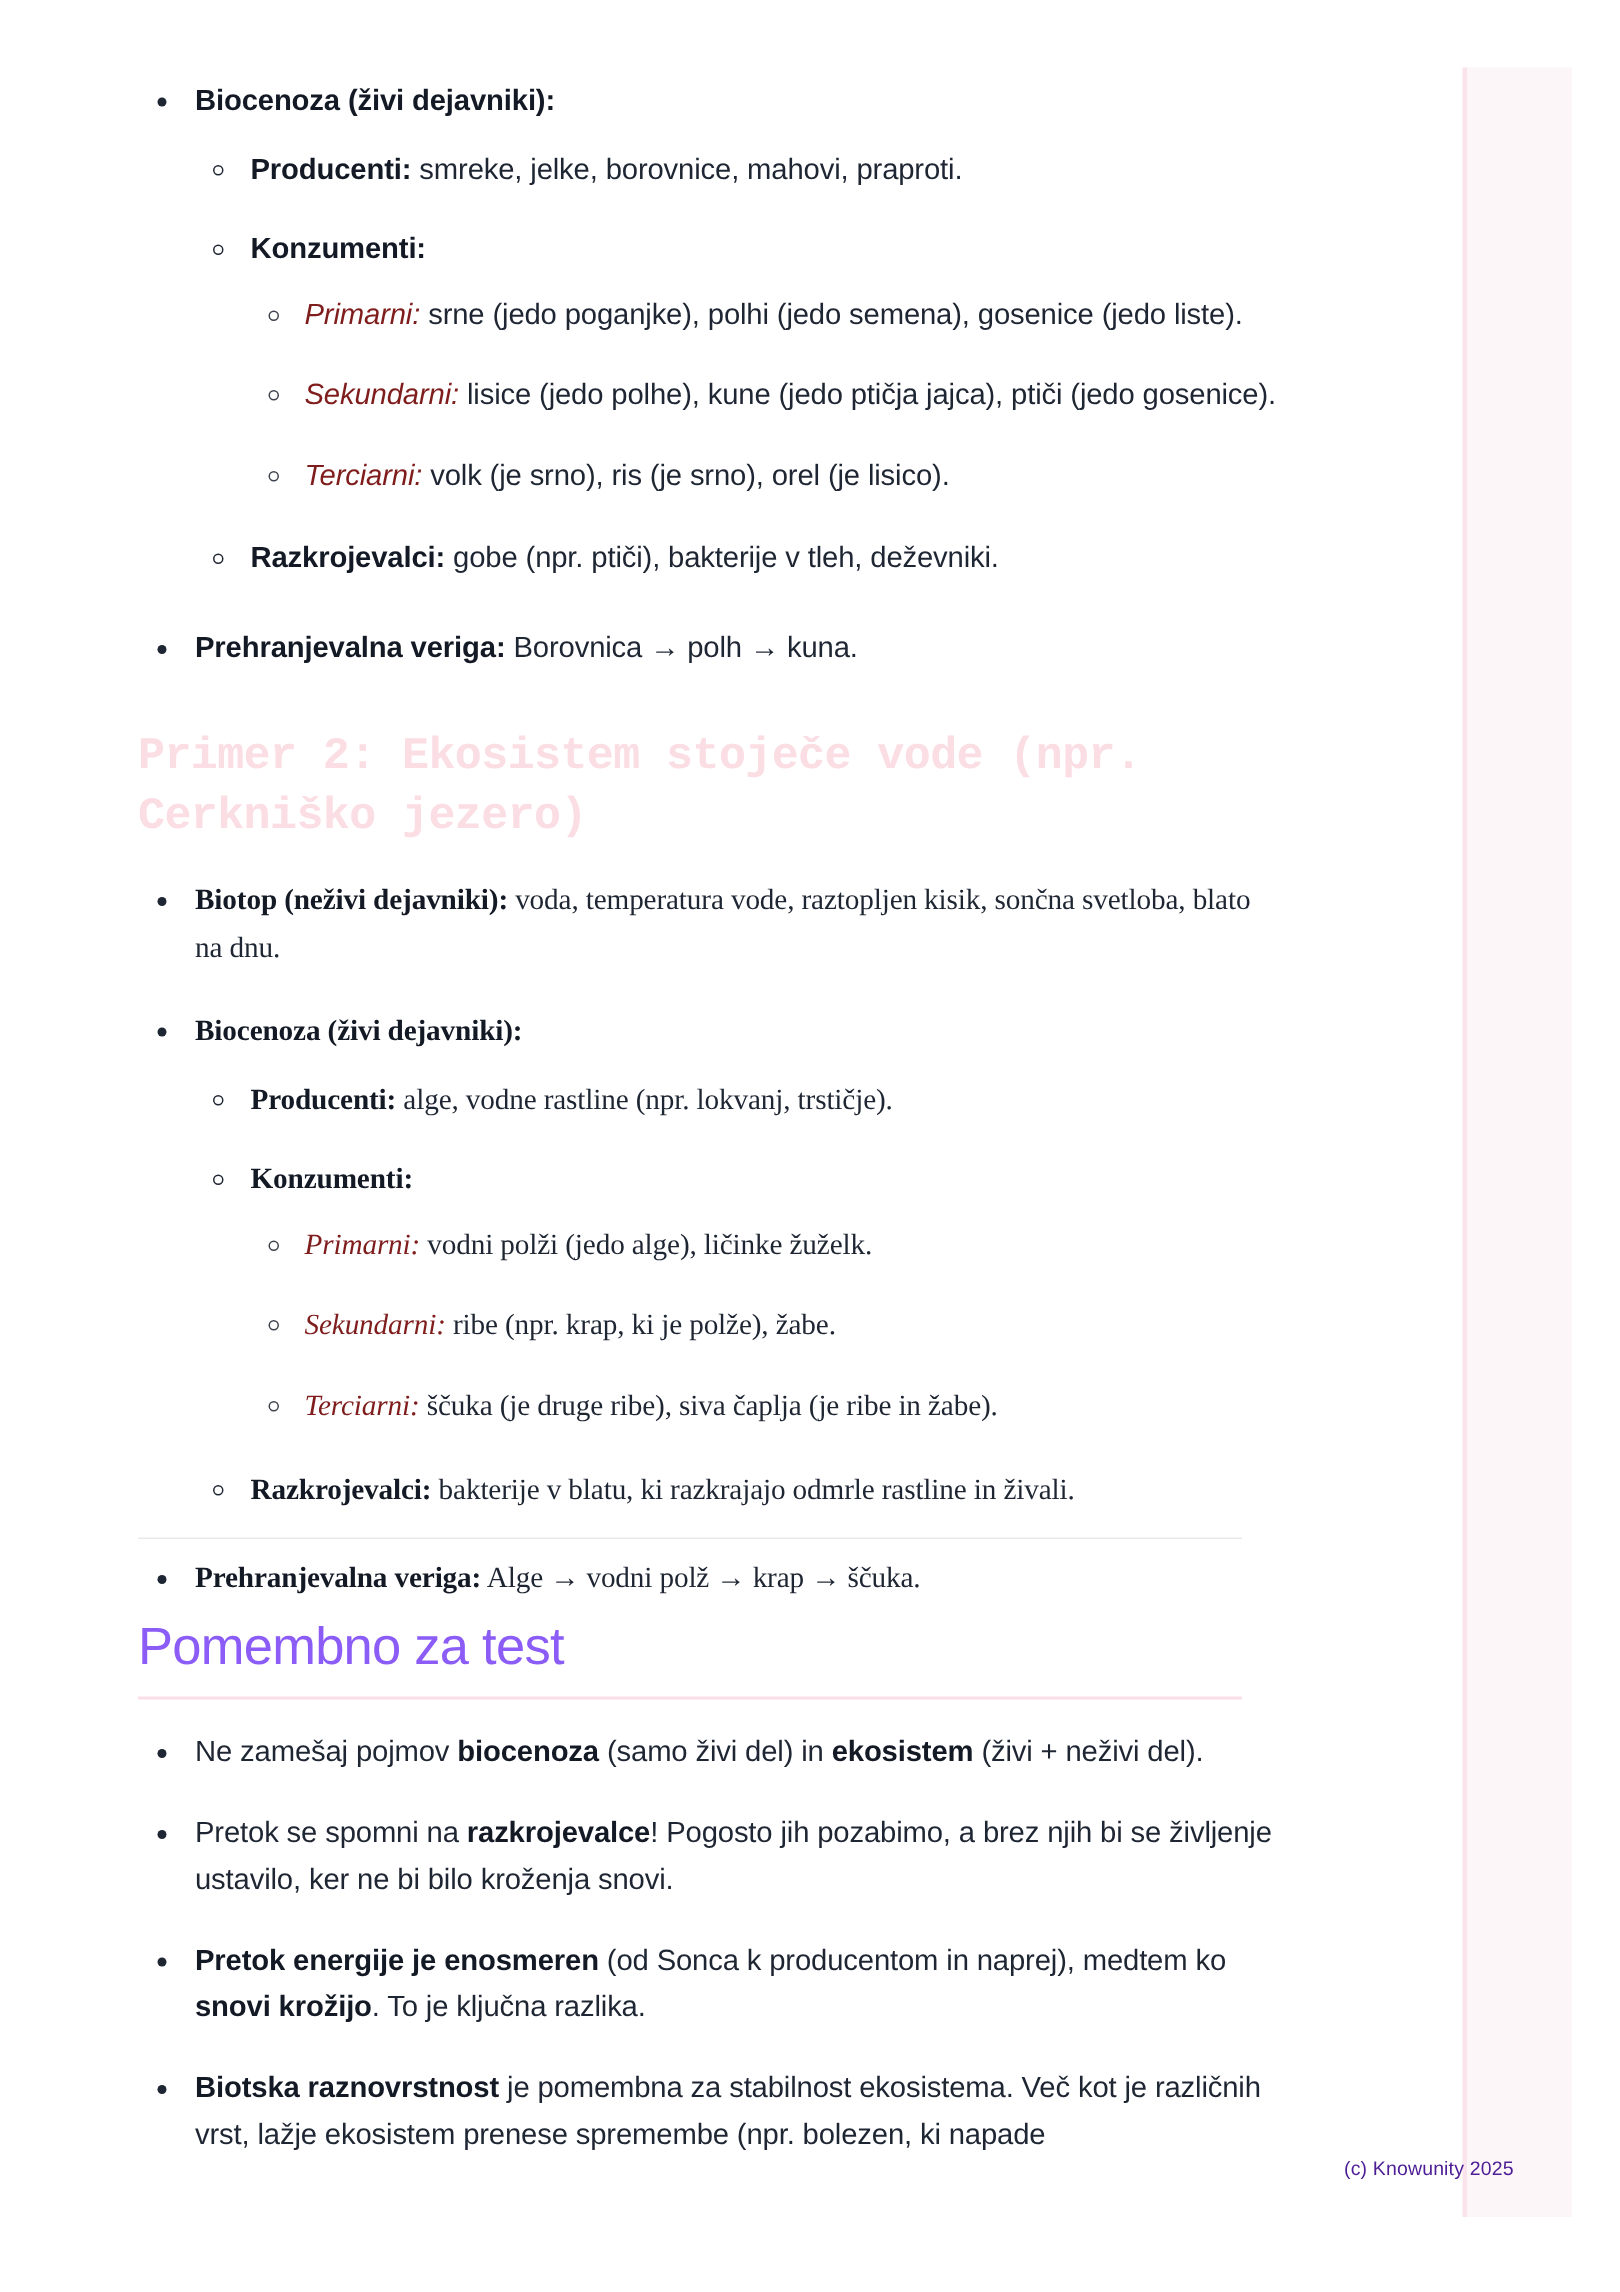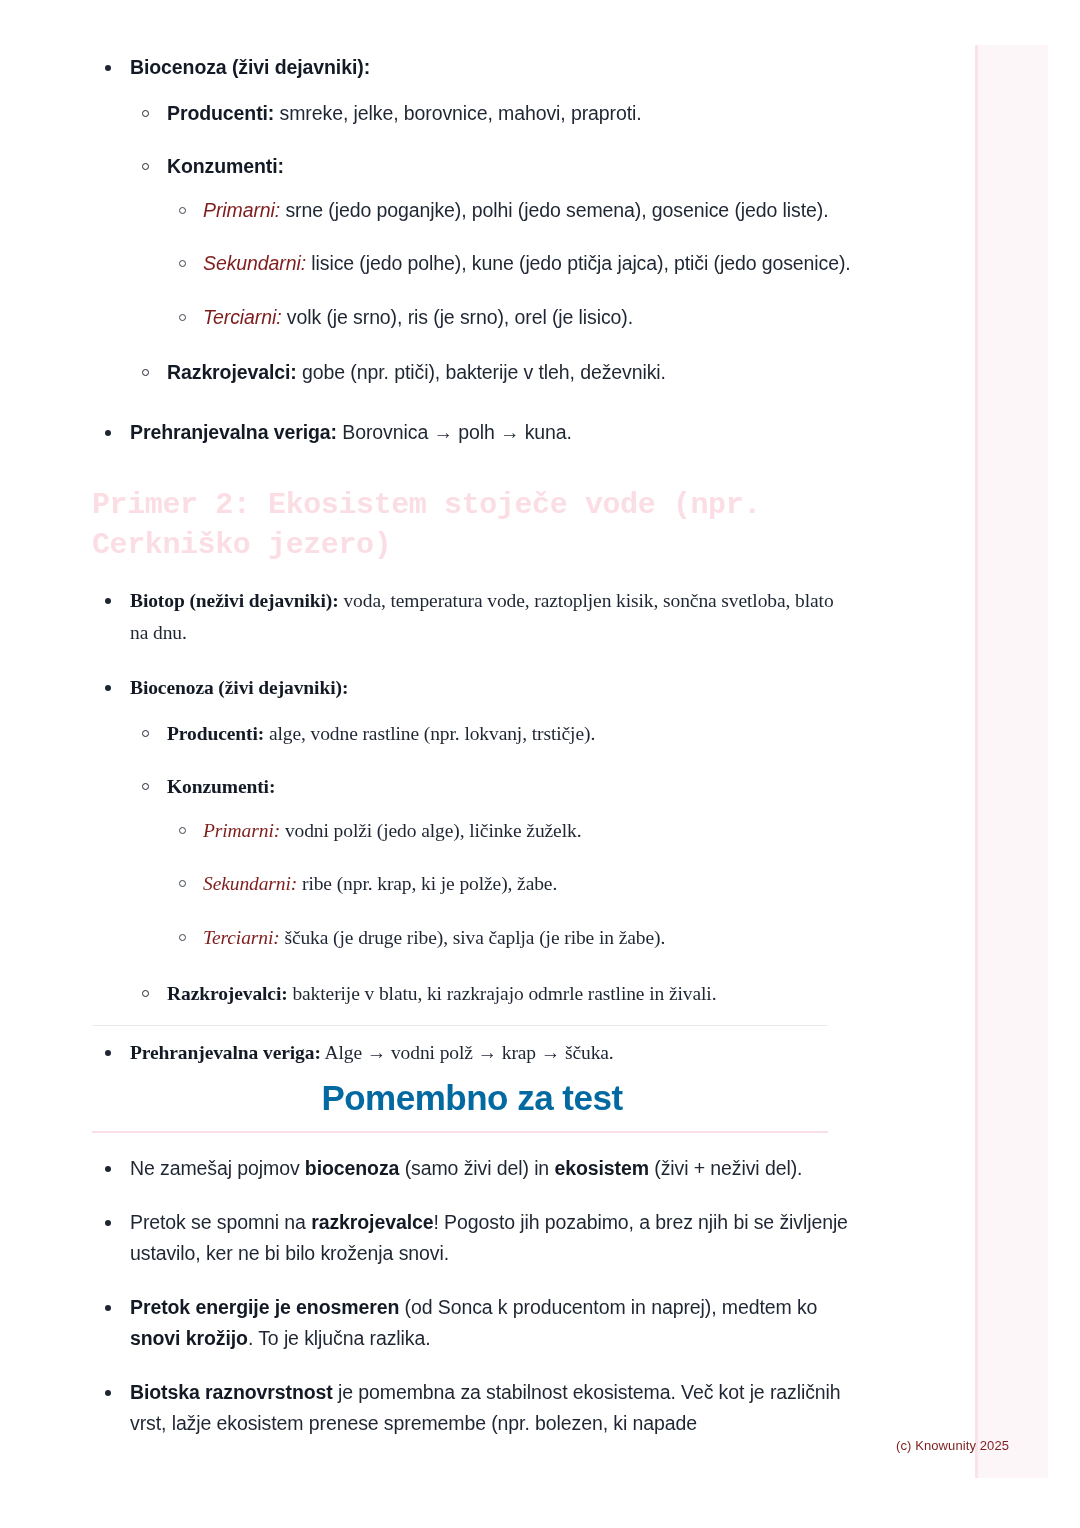--- a/index.html
+++ b/index.html
@@ -144,27 +144,26 @@
     font-weight: 700;
     line-height: 1.33;
     color: #fbdde4;
     letter-spacing: -0.4px;
     margin: 0;
     padding: 0;
   }
 
   .h-pink {
     font-size: 35px;
-    font-weight: 700;
+    font-weight: 400;
     line-height: 1.15;
-    color: #0369a1;
+    color: #8b5cf6;
     letter-spacing: -0.5px;
     margin: 0;
     padding: 0;
-    text-align: center;
   }
 
   .rule-grey {
     height: 1px;
     background: #e9eaec;
     border: 0;
     margin: 0;
     width: 736px;
   }
   .rule-pink {
@@ -176,21 +175,21 @@
   }
 
   
   .blk { position: absolute; left: 0; width: 760px; }
 
   .watermark {
     position: absolute;
     left: 896px;
     top: 1438px;
     font-size: 13px;
-    color: #7f1d1d;
+    color: #4c1d95;
     letter-spacing: 0.1px;
     white-space: nowrap;
   }
 
   .clip-bottom {
     position: absolute;
     left: 0;
     top: 1478px;
     width: 1080px;
     height: 50px;

